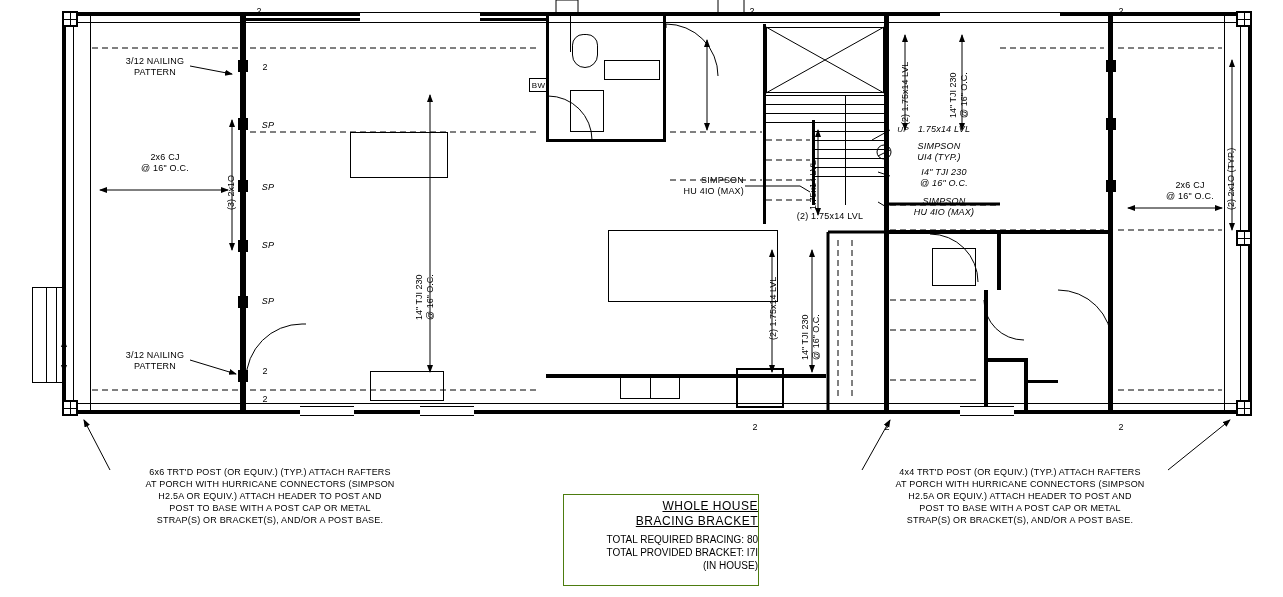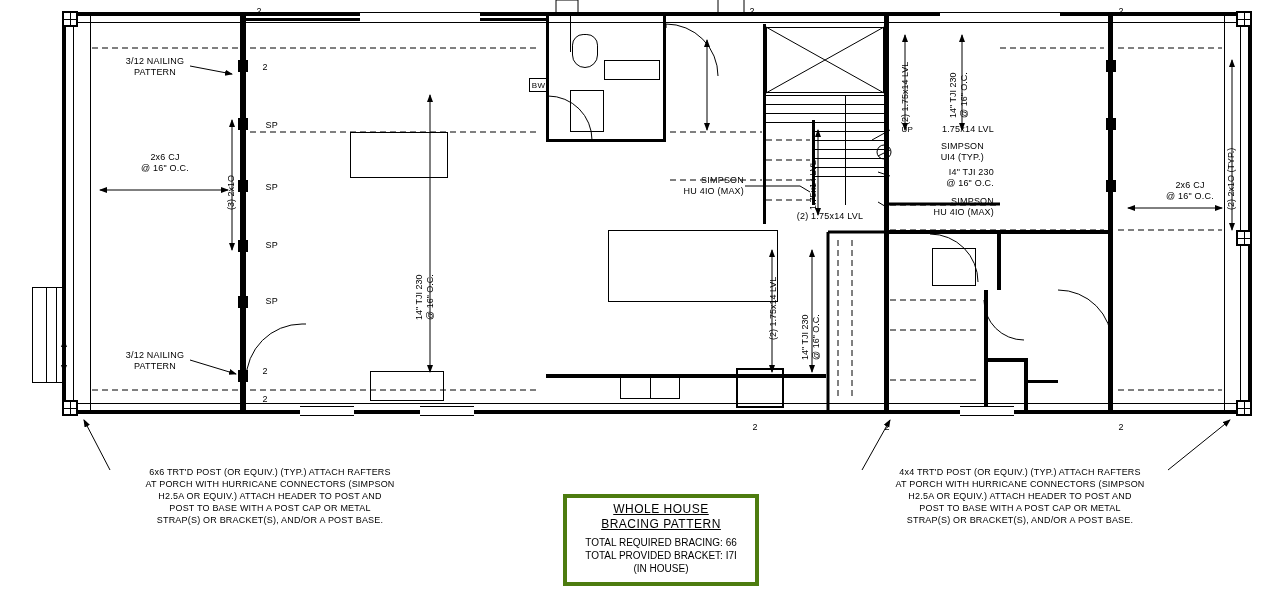--- a/index.html
+++ b/index.html
@@ -18,21 +18,21 @@
   }
   .lbl {
     position: absolute;
     font-size: 9px;
     line-height: 11px;
     letter-spacing: 0.2px;
     white-space: pre;
     color: #000;
   }
   .lbl.c { text-align: center; }
-  .lbl.l { text-align: right; }
+  .lbl.l { text-align: center; font-style: italic; }
   .lbl.r { text-align: right; }
   .vert {
     position: absolute;
     font-size: 9px;
     line-height: 11px;
     white-space: pre;
     transform-origin: 0 0;
     transform: rotate(-90deg);
   }
   .wall {
@@ -79,23 +79,23 @@
     height: 597px;
     overflow: visible;
     pointer-events: none;
   }
   #summary {
     position: absolute;
     left: 563px;
     top: 494px;
     width: 196px;
     height: 92px;
-    border: 4px solid #4d7c0f;
-    box-sizing: border-box;
-    text-align: center;
+    border: 1px solid #4d7c0f;
+    box-sizing: border-box;
+    text-align: right;
     padding-top: 4px;
   }
   #summary .t1 {
     font-size: 12px;
     letter-spacing: 0.5px;
     text-decoration: underline;
     line-height: 15px;
   }
   #summary .t2 {
     font-size: 10px;
@@ -367,19 +367,19 @@
 POST TO BASE WITH A POST CAP OR METAL
 STRAP(S) OR BRACKET(S), AND/OR A POST BASE.</div>
   <div class="lbl c" style="left:870px; top:466px; width:300px; line-height:12px;">4x4 TRT'D POST (OR EQUIV.) (TYP.) ATTACH RAFTERS
 AT PORCH WITH HURRICANE CONNECTORS (SIMPSON
 H2.5A OR EQUIV.) ATTACH HEADER TO POST AND
 POST TO BASE WITH A POST CAP OR METAL
 STRAP(S) OR BRACKET(S), AND/OR A POST BASE.</div>
 
   <div id="summary">
     <div class="t1">WHOLE HOUSE</div>
-    <div class="t1">BRACING PATTERN</div>
-    <div class="t2" style="margin-top:4px;">TOTAL REQUIRED BRACING: 66</div>
+    <div class="t1">BRACING BRACKET</div>
+    <div class="t2" style="margin-top:4px;">TOTAL REQUIRED BRACING: 80</div>
     <div class="t2">TOTAL PROVIDED BRACKET: I7I</div>
     <div class="t2">(IN HOUSE)</div>
   </div>
 
 </div>
 
 </body></html>

